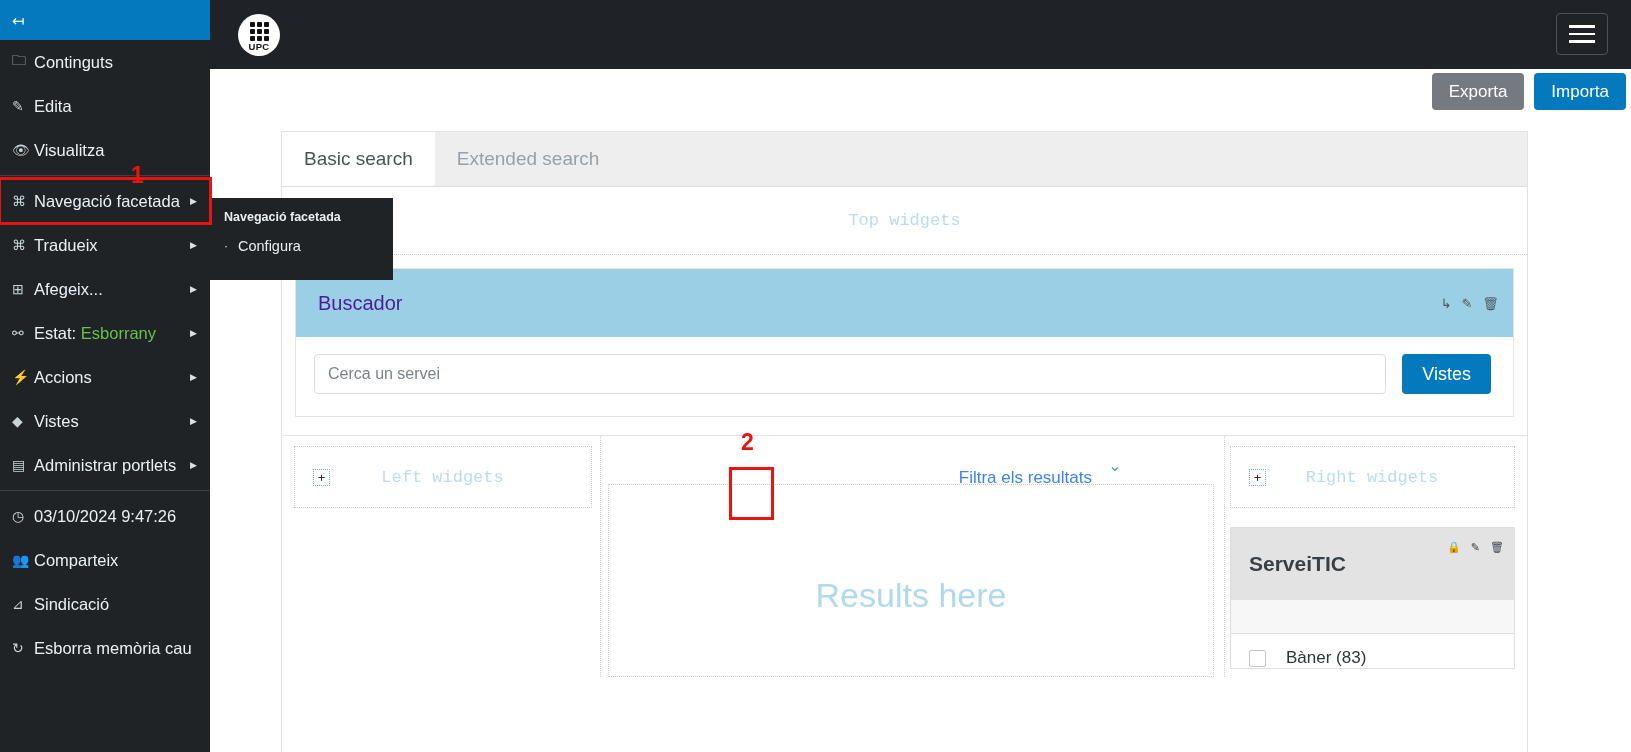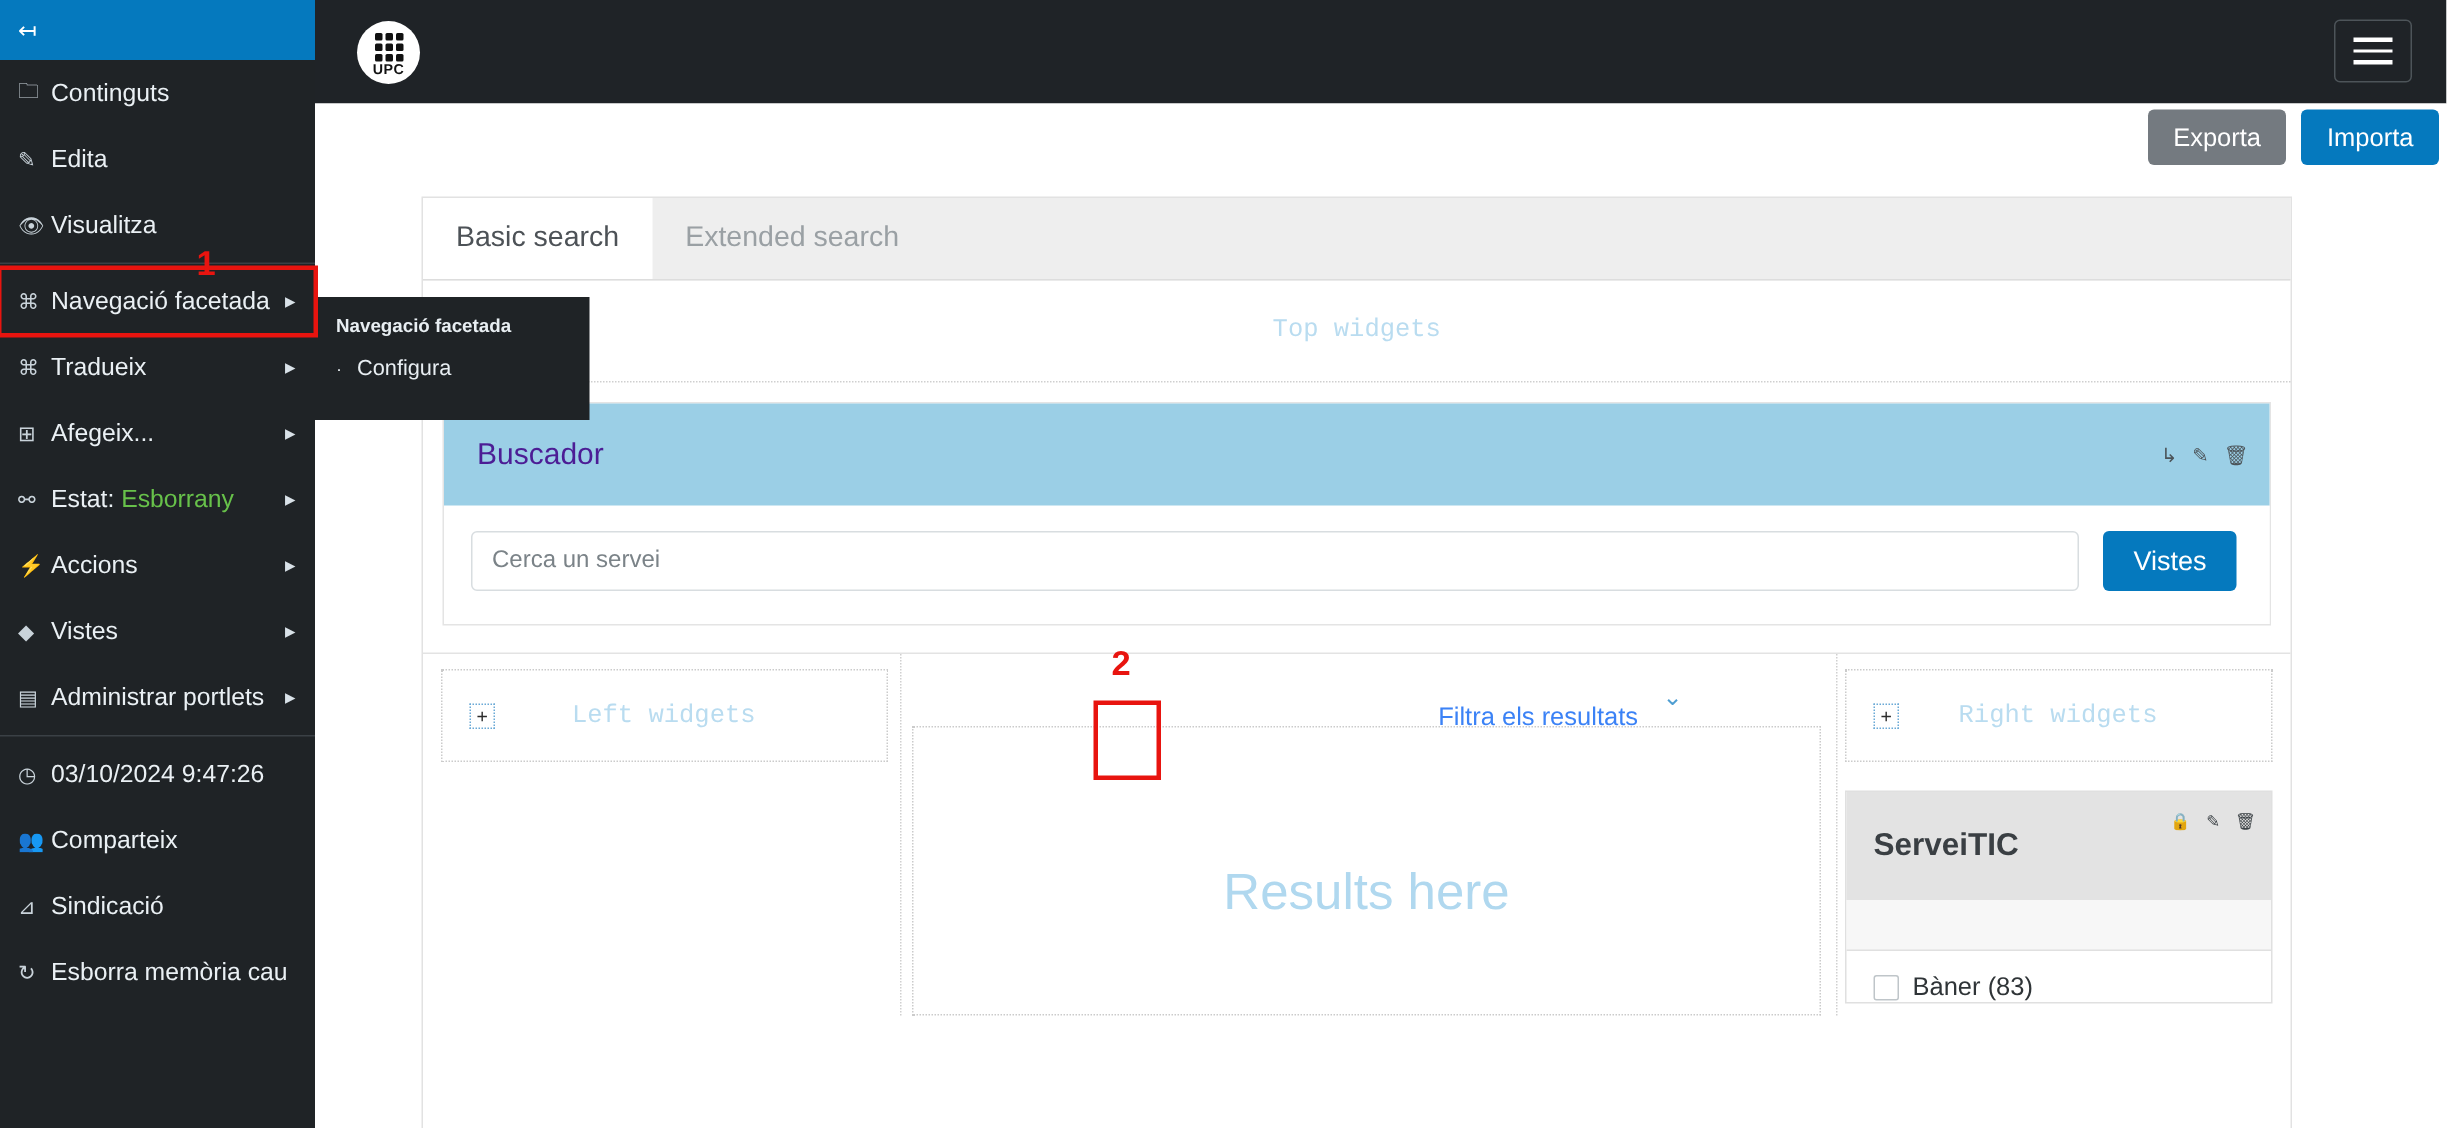--- a/index.html
+++ b/index.html
@@ -254,21 +254,21 @@
   #st-head {
     height: 72px; background: #e3e3e3;
     display: flex; align-items: center;
     padding: 0 10px 0 18px;
     position: relative;
   }
   #st-head .w-title { font-size: 21px; font-weight: bold; color: #3a3f43; flex: 1 1 auto; }
   #st-head .w-icons { position: absolute; right: 10px; top: 13px; font-size: 11px; color: #3c4246; }
   #st-sub { height: 34px; background: #f7f7f7; border-bottom: 1px solid #e0e0e0; }
   #st-list { padding: 14px 0 0 18px; }
-  .st-row { display: flex; align-items: center; gap: 9px; font-size: 17px; color: #2f3437; }
+  .st-row { display: flex; align-items: center; gap: 20px; font-size: 17px; color: #2f3437; }
   .st-check {
     width: 17px; height: 17px; border: 1px solid #bfc5c9; border-radius: 2px;
     background: #ffffff; flex: 0 0 17px;
   }
 
   
   .marker-num {
     position: absolute;
     color: #e8140f; font-weight: bold;
     font-size: 23px;

